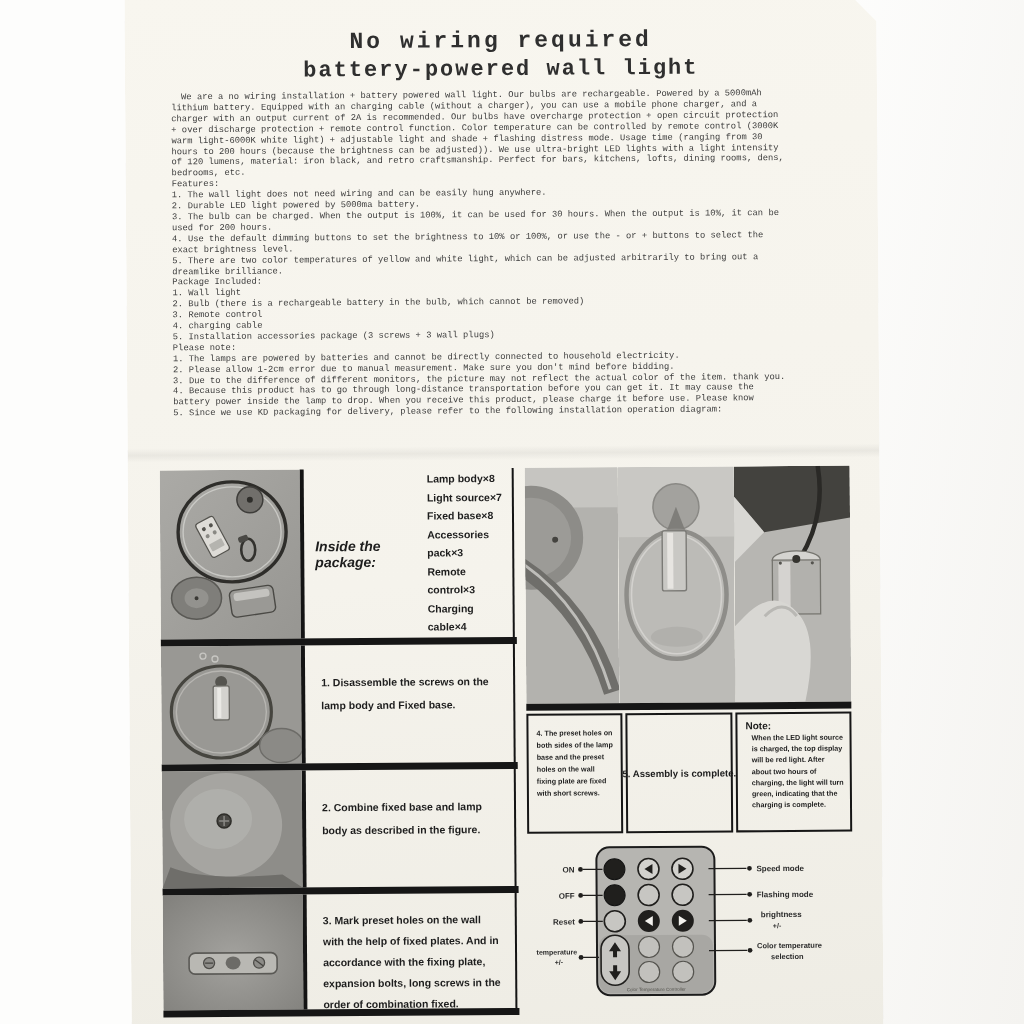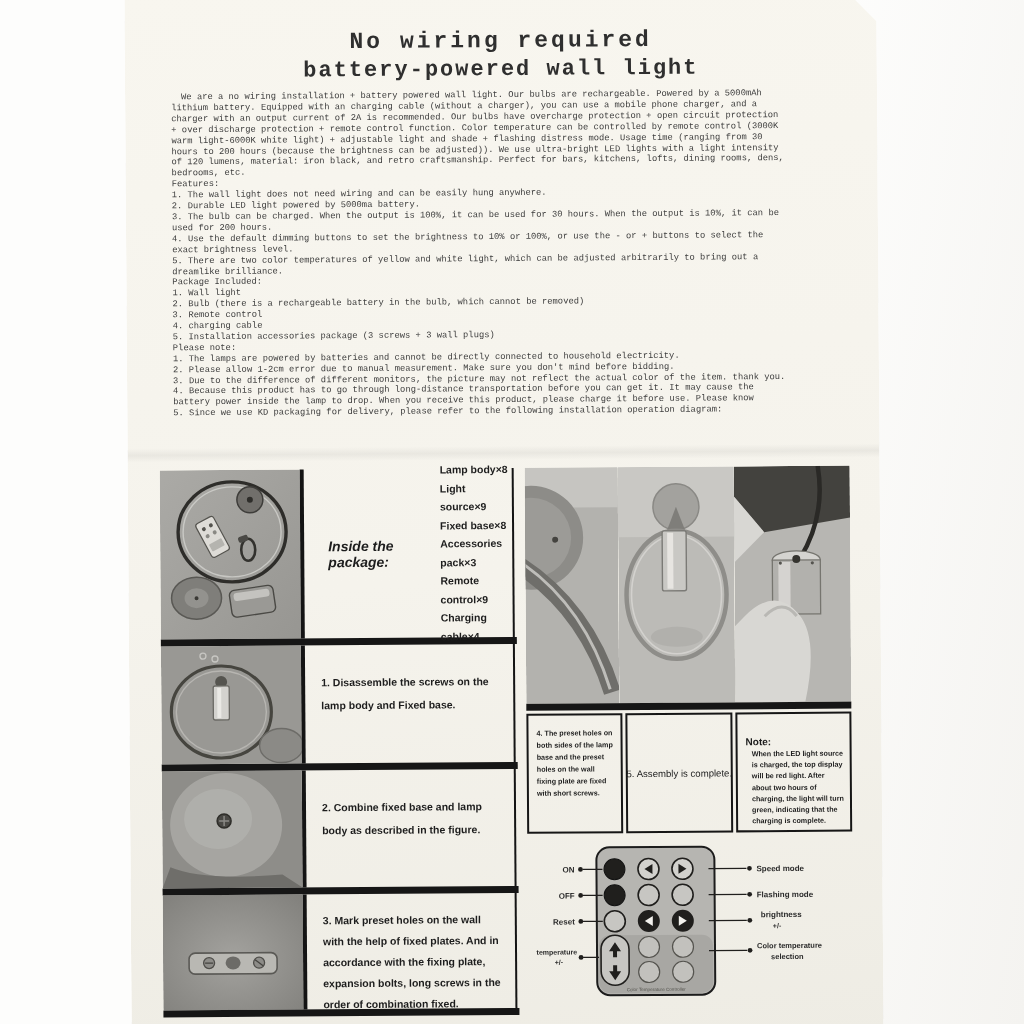--- a/index.html
+++ b/index.html
@@ -18,30 +18,30 @@
             font-family:"Liberation Mono","DejaVu Sans Mono",monospace;
             font-size:8.8px;line-height:10.9px;color:#3c3c3c;}
   .bodytext p,.bodytext div{margin:0;padding:0;}
   .intro{text-indent:10px;}
   .photo{position:absolute;overflow:hidden;}
   .photo svg{display:block;width:100%;height:100%;}
   .bar{position:absolute;background:#161616;}
   .midbox{position:absolute;left:172px;width:214px;border-left:4px solid #141414;border-right:2px solid #141414;
           font-family:"Liberation Sans","DejaVu Sans",sans-serif;color:#1d1d1d;box-sizing:border-box;}
   .inside-flex{display:flex;align-items:center;height:100%;}
-  .inside-title{width:104px;font-size:14px;font-weight:700;font-style:italic;padding-left:24px;line-height:16px;}
+  .inside-title{width:104px;font-size:14px;font-weight:700;font-style:italic;padding-left:11px;line-height:16px;}
   .inside-items{flex:1;font-size:10.5px;font-weight:700;line-height:18.5px;padding-left:8px;}
   .steptext{padding:26px 12px 0 16px;font-size:10.5px;font-weight:700;line-height:23px;}
   .steptext.tight{padding-top:16px;line-height:21px;}
   .smallbox{position:absolute;border:2px solid #161616;box-sizing:border-box;
             font-family:"Liberation Sans","DejaVu Sans",sans-serif;color:#1d1d1d;background:transparent;}
   .b4text{padding:12px 6px 0 8px;font-size:7.2px;font-weight:700;line-height:12px;}
   .b5flex{display:flex;align-items:center;justify-content:center;height:100%;}
-  .b5text{font-size:9.6px;font-weight:400;white-space:nowrap;}
-  .notetitle{font-size:10px;font-weight:700;padding:6px 0 1px 8px;margin-top:16px;}
+  .b5text{font-size:9.6px;font-weight:700;white-space:nowrap;}
+  .notetitle{font-size:10px;font-weight:700;padding:6px 0 1px 8px;}
   .notebody{font-size:7.2px;font-weight:700;line-height:11.2px;padding:0 6px 0 14px;}
   .remote-wrap{position:absolute;left:404px;top:852px;width:300px;height:172px;}
   svg text{font-family:"Liberation Sans","DejaVu Sans",sans-serif;}
 </style>
 </head>
 <body>
 
 <div class="stage">
   <div class="paper">
     <div class="crease"></div>
@@ -149,24 +149,24 @@
     <div class="bar" style="left:32px;top:649px;width:356px;height:7px;"></div>
     <div class="bar" style="left:32px;top:774px;width:356px;height:7px;"></div>
     <div class="bar" style="left:32px;top:898px;width:356px;height:7px;"></div>
     <div class="bar" style="left:32px;top:1020px;width:356px;height:7px;"></div>
 
     <div class="midbox" style="top:480px;height:169px;">
       <div class="inside-flex">
         <div class="inside-title">Inside the package:</div>
         <div class="inside-items">
           <div>Lamp body×8</div>
-          <div>Light source×9</div>
+          <div>Light source×7</div>
           <div>Fixed base×8</div>
           <div>Accessories pack×3</div>
-          <div>Remote control×9</div>
+          <div>Remote control×3</div>
           <div>Charging cable×4</div>
         </div>
       </div>
     </div>
     <div class="midbox" style="top:656px;height:118px;">
       <div class="steptext">1. Disassemble the screws on the lamp body and Fixed base.</div>
     </div>
     <div class="midbox" style="top:781px;height:117px;">
       <div class="steptext">2. Combine fixed base and lamp body as described in the figure.</div>
     </div>

